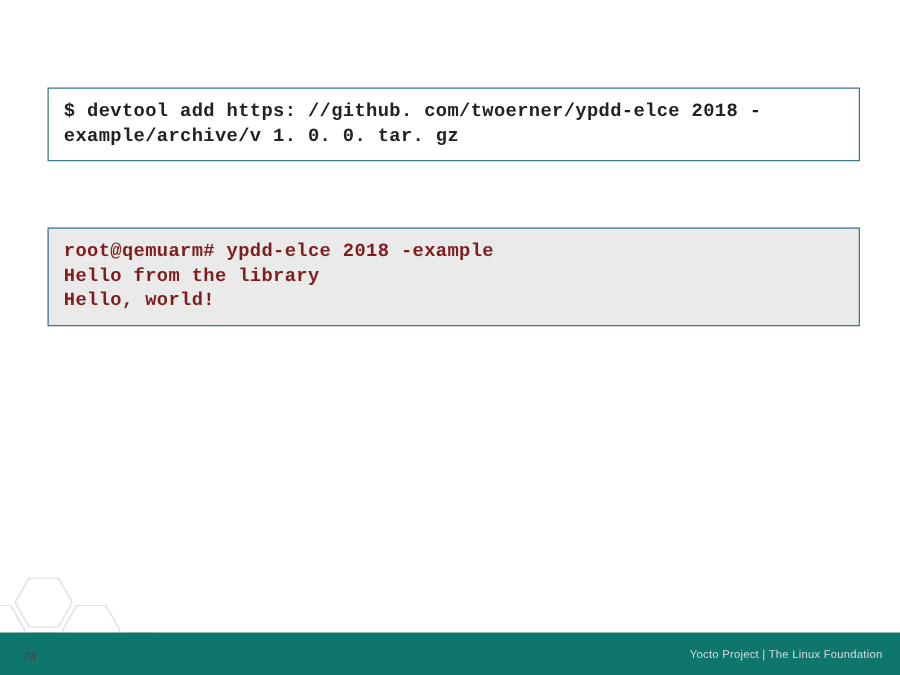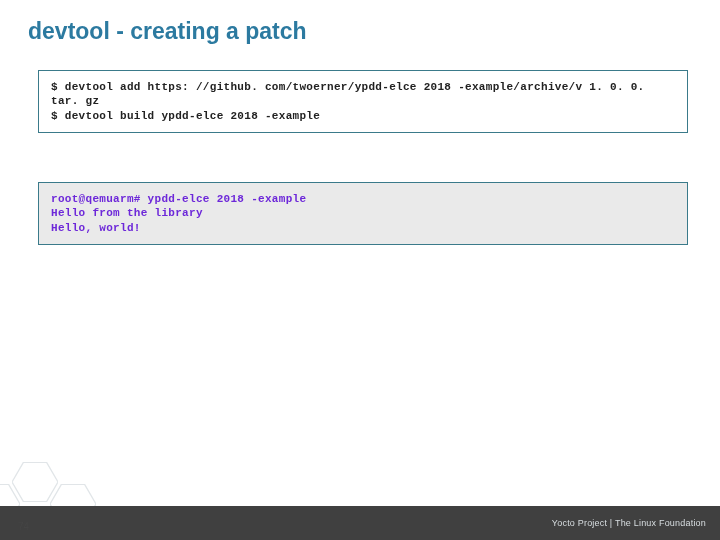--- a/index.html
+++ b/index.html
@@ -1,39 +1,37 @@
 <!DOCTYPE html>
 <html><head>
 <meta charset="utf-8">
 <style>
   * { margin: 0; padding: 0; box-sizing: border-box; }
   html, body { width: 720px; height: 540px; font-family: Arial, Helvetica, sans-serif; background: #fff; overflow: hidden; }
   .slide { position: relative; width: 720px; height: 540px; }
   .title { position: absolute; top: 18px; left: 28px; font-size: 23px; font-weight: bold; color: #2c7aa0; }
-  .box1, .box2 { position: absolute; left: 38px; right: 32px; padding: 9px 12px; font-family: "Courier New", Courier, monospace; font-size: 11px; font-weight: bold; line-height: 1.3; letter-spacing: 0.3px; }
+  .box1, .box2 { position: absolute; left: 38px; right: 32px; padding: 9px 12px; font-family: "Courier New", Courier, monospace; font-size: 15px; font-weight: bold; line-height: 1.3; letter-spacing: 0.3px; }
   .box1 { top: 70px; background: #fff; border: 1px solid #3a7a8a; color: #222; }
-  .box2 { top: 182px; background: #eaeaea; border: 1px solid #3a7a8a; color: #6d28d9; }
-  .footer { position: absolute; bottom: 0; left: 0; right: 0; height: 34px; background: #404040; margin-top: 16px; }
+  .box2 { top: 182px; background: #eaeaea; border: 1px solid #3a7a8a; color: #7f1d1d; }
+  .footer { position: absolute; bottom: 0; left: 0; right: 0; height: 34px; background: #0f766e; margin-top: 16px; }
   .footer-text { position: absolute; right: 14px; top: 50%; transform: translateY(-50%); color: #d7dde0; font-size: 9px; letter-spacing: 0.2px; }
   .page-num { position: absolute; left: 18px; bottom: 8px; font-size: 10px; color: #444; z-index: 2; }
   .hex-deco { position: absolute; left: -26px; bottom: -34px; width: 230px; height: 140px; opacity: 0.55; }
   .hex { position: absolute; width: 46px; height: 40px; }
   .hex svg { width: 100%; height: 100%; }
   .cmd-line { white-space: pre-wrap; word-break: break-word; }
 </style>
 </head>
 <body>
 
 <div class="slide">
 
-  <div class="title">devtool - creating a patch</div>
 
   <div class="box1">
     <div class="cmd-line">$ devtool add https: //github. com/twoerner/ypdd-elce 2018 -example/archive/v 1. 0. 0. tar. gz</div>
-    <div class="cmd-line">$ devtool build ypdd-elce 2018 -example</div>
   </div>
 
   <div class="box2">
     <div class="cmd-line">root@qemuarm# ypdd-elce 2018 -example</div>
     <div class="cmd-line">Hello from the library</div>
     <div class="cmd-line">Hello, world!</div>
   </div>
 
   <div class="hex-deco">
     <div class="hex" style="left:0px; top:50px;"><svg viewBox="0 0 100 86">

